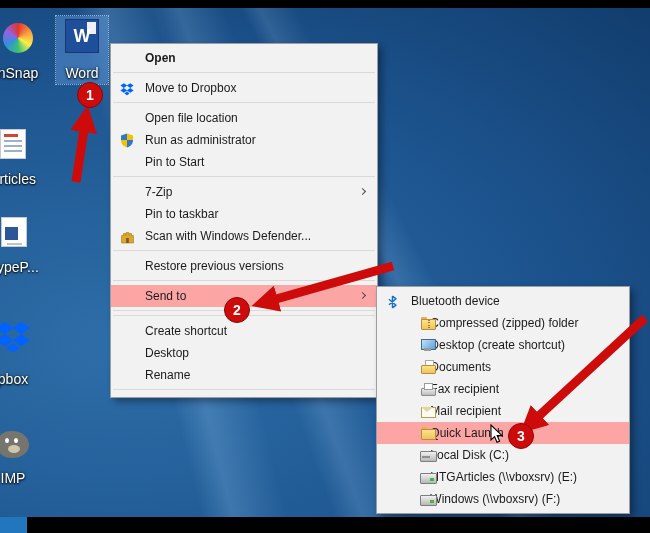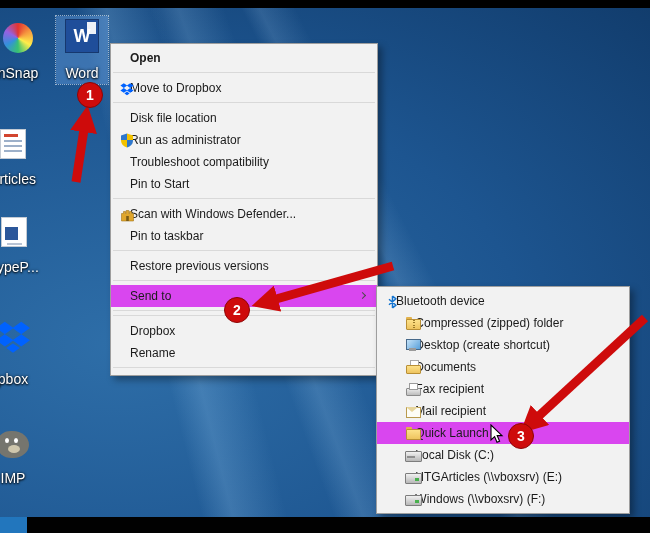--- a/index.html
+++ b/index.html
@@ -44,23 +44,23 @@
   .gimp-g{position:relative;width:32px;height:27px;background:#75756e;border-radius:46% 54% 52% 48%}
   .gimp-g::before{content:"";position:absolute;left:8px;top:7px;width:4px;height:5px;background:#fff;border-radius:50%;
     box-shadow:9px 0 0 #fff}
   .gimp-g::after{content:"";position:absolute;left:11px;top:14px;width:12px;height:8px;background:#cfc7ad;border-radius:50%}
 
   
   .menu{position:absolute;background:#f2f2f2;border:1px solid #9e9e9e;box-shadow:4px 4px 7px rgba(0,0,0,.35);
         padding:3px 0;font-size:12px;color:#1b1b1b;user-select:none}
   .ctx{left:110px;top:35px;width:268px;z-index:10}
   .submenu{left:376px;top:278px;width:254px;z-index:20}
-  .mi{position:relative;height:22px;line-height:22px;padding:0 26px 0 19px;white-space:nowrap;cursor:default}
+  .mi{position:relative;height:22px;line-height:22px;padding:0 26px 0 34px;white-space:nowrap;cursor:default}
   .ctx .mi{height:22px;line-height:22px}
-  .mi.hl{background:#d946ef}
+  .mi.hl{background:#fca5a5}
   .mi.bold .lbl{font-weight:bold}
   .sep{height:1px;background:#d9d9d9;margin:3px 2px 4px}
   .ic{position:absolute;left:9px;top:4px;width:16px;height:15px;display:inline-block}
   .sub{position:absolute;right:12px;top:8px;width:5px;height:5px;
        border-right:1.4px solid #4a4a4a;border-top:1.4px solid #4a4a4a;transform:rotate(45deg)}
 
   
   .ci{position:relative}
   .ci-folder::before{content:"";position:absolute;left:1px;top:1px;width:6px;height:3px;background:#e3b34e;border-radius:1px 1px 0 0}
   .ci-folder::after{content:"";position:absolute;left:1px;top:3px;width:13px;height:9px;
@@ -140,61 +140,65 @@
     </div>
     <div class="sep"></div>
     <div class="mi">
       <span class="ic"><svg width="14" height="13" viewBox="0 0 14 13">
             <path fill="#0062ff" d="M3.8 0.2 L0.4 2.6 L3.8 5 L7.2 2.6 Z M10.2 0.2 L6.8 2.6 L10.2 5 L13.6 2.6 Z M3.8 5 L0.4 7.4 L3.8 9.8 L7.2 7.4 Z M10.2 5 L6.8 7.4 L10.2 9.8 L13.6 7.4 Z M7 8.6 L4.4 10.4 L7 12.2 L9.6 10.4 Z"></path>
           </svg></span>
       <span class="lbl">Move to Dropbox</span>
     </div>
     <div class="sep"></div>
     <div class="mi">
-      <span class="lbl">Disk file location</span>
+      <span class="lbl">Open file location</span>
     </div>
     <div class="mi">
       <span class="ic"><svg width="14" height="15" viewBox="0 0 14 15">
             <path d="M7 .5 L1 2.5 V7 H7 Z" fill="#2e77cc"></path>
             <path d="M7 .5 L13 2.5 V7 H7 Z" fill="#f3c200"></path>
             <path d="M1 7 C1 11.2 3.6 13.6 7 14.5 V7 Z" fill="#f3c200"></path>
             <path d="M13 7 C13 11.2 10.4 13.6 7 14.5 V7 Z" fill="#2e77cc"></path>
           </svg></span>
       <span class="lbl">Run as administrator</span>
     </div>
     <div class="mi">
-      <span class="lbl">Troubleshoot compatibility</span>
-    </div>
-    <div class="mi">
       <span class="lbl">Pin to Start</span>
     </div>
     <div class="sep"></div>
+    <div class="mi">
+      <span class="lbl">7-Zip</span>
+      <span class="sub"></span>
+    </div>
+    <div class="mi">
+      <span class="lbl">Pin to taskbar</span>
+    </div>
     <div class="mi">
       <span class="ic"><svg width="15" height="14" viewBox="0 0 15 14">
             <path d="M1.5 13 V5.5 H3.5 V3.5 H5.5 V5.5 H6.2 V2.5 H8.8 V5.5 H9.5 V3.5 H11.5 V5.5 H13.5 V13 Z" fill="#e0a62c" stroke="#a3751b" stroke-width="0.6"></path>
             <rect x="6.2" y="8" width="2.6" height="5" fill="#7a5a14"></rect>
           </svg></span>
       <span class="lbl">Scan with Windows Defender...</span>
     </div>
-    <div class="mi">
-      <span class="lbl">Pin to taskbar</span>
-    </div>
     <div class="sep"></div>
     <div class="mi">
       <span class="lbl">Restore previous versions</span>
     </div>
     <div class="sep"></div>
     <div class="mi hl">
       <span class="lbl">Send to</span>
       <span class="sub"></span>
     </div>
     <div class="sep"></div>
     <div class="sep"></div>
     <div class="mi">
-      <span class="lbl">Dropbox</span>
+      <span class="lbl">Create shortcut</span>
+    </div>
+    <div class="mi">
+      <span class="lbl">Desktop</span>
     </div>
     <div class="mi">
       <span class="lbl">Rename</span>
     </div>
     <div class="sep"></div>
   </div>
 
   <div class="menu submenu">
     <div class="mi">
       <span class="ic"><svg width="13" height="14" viewBox="0 0 13 14">

